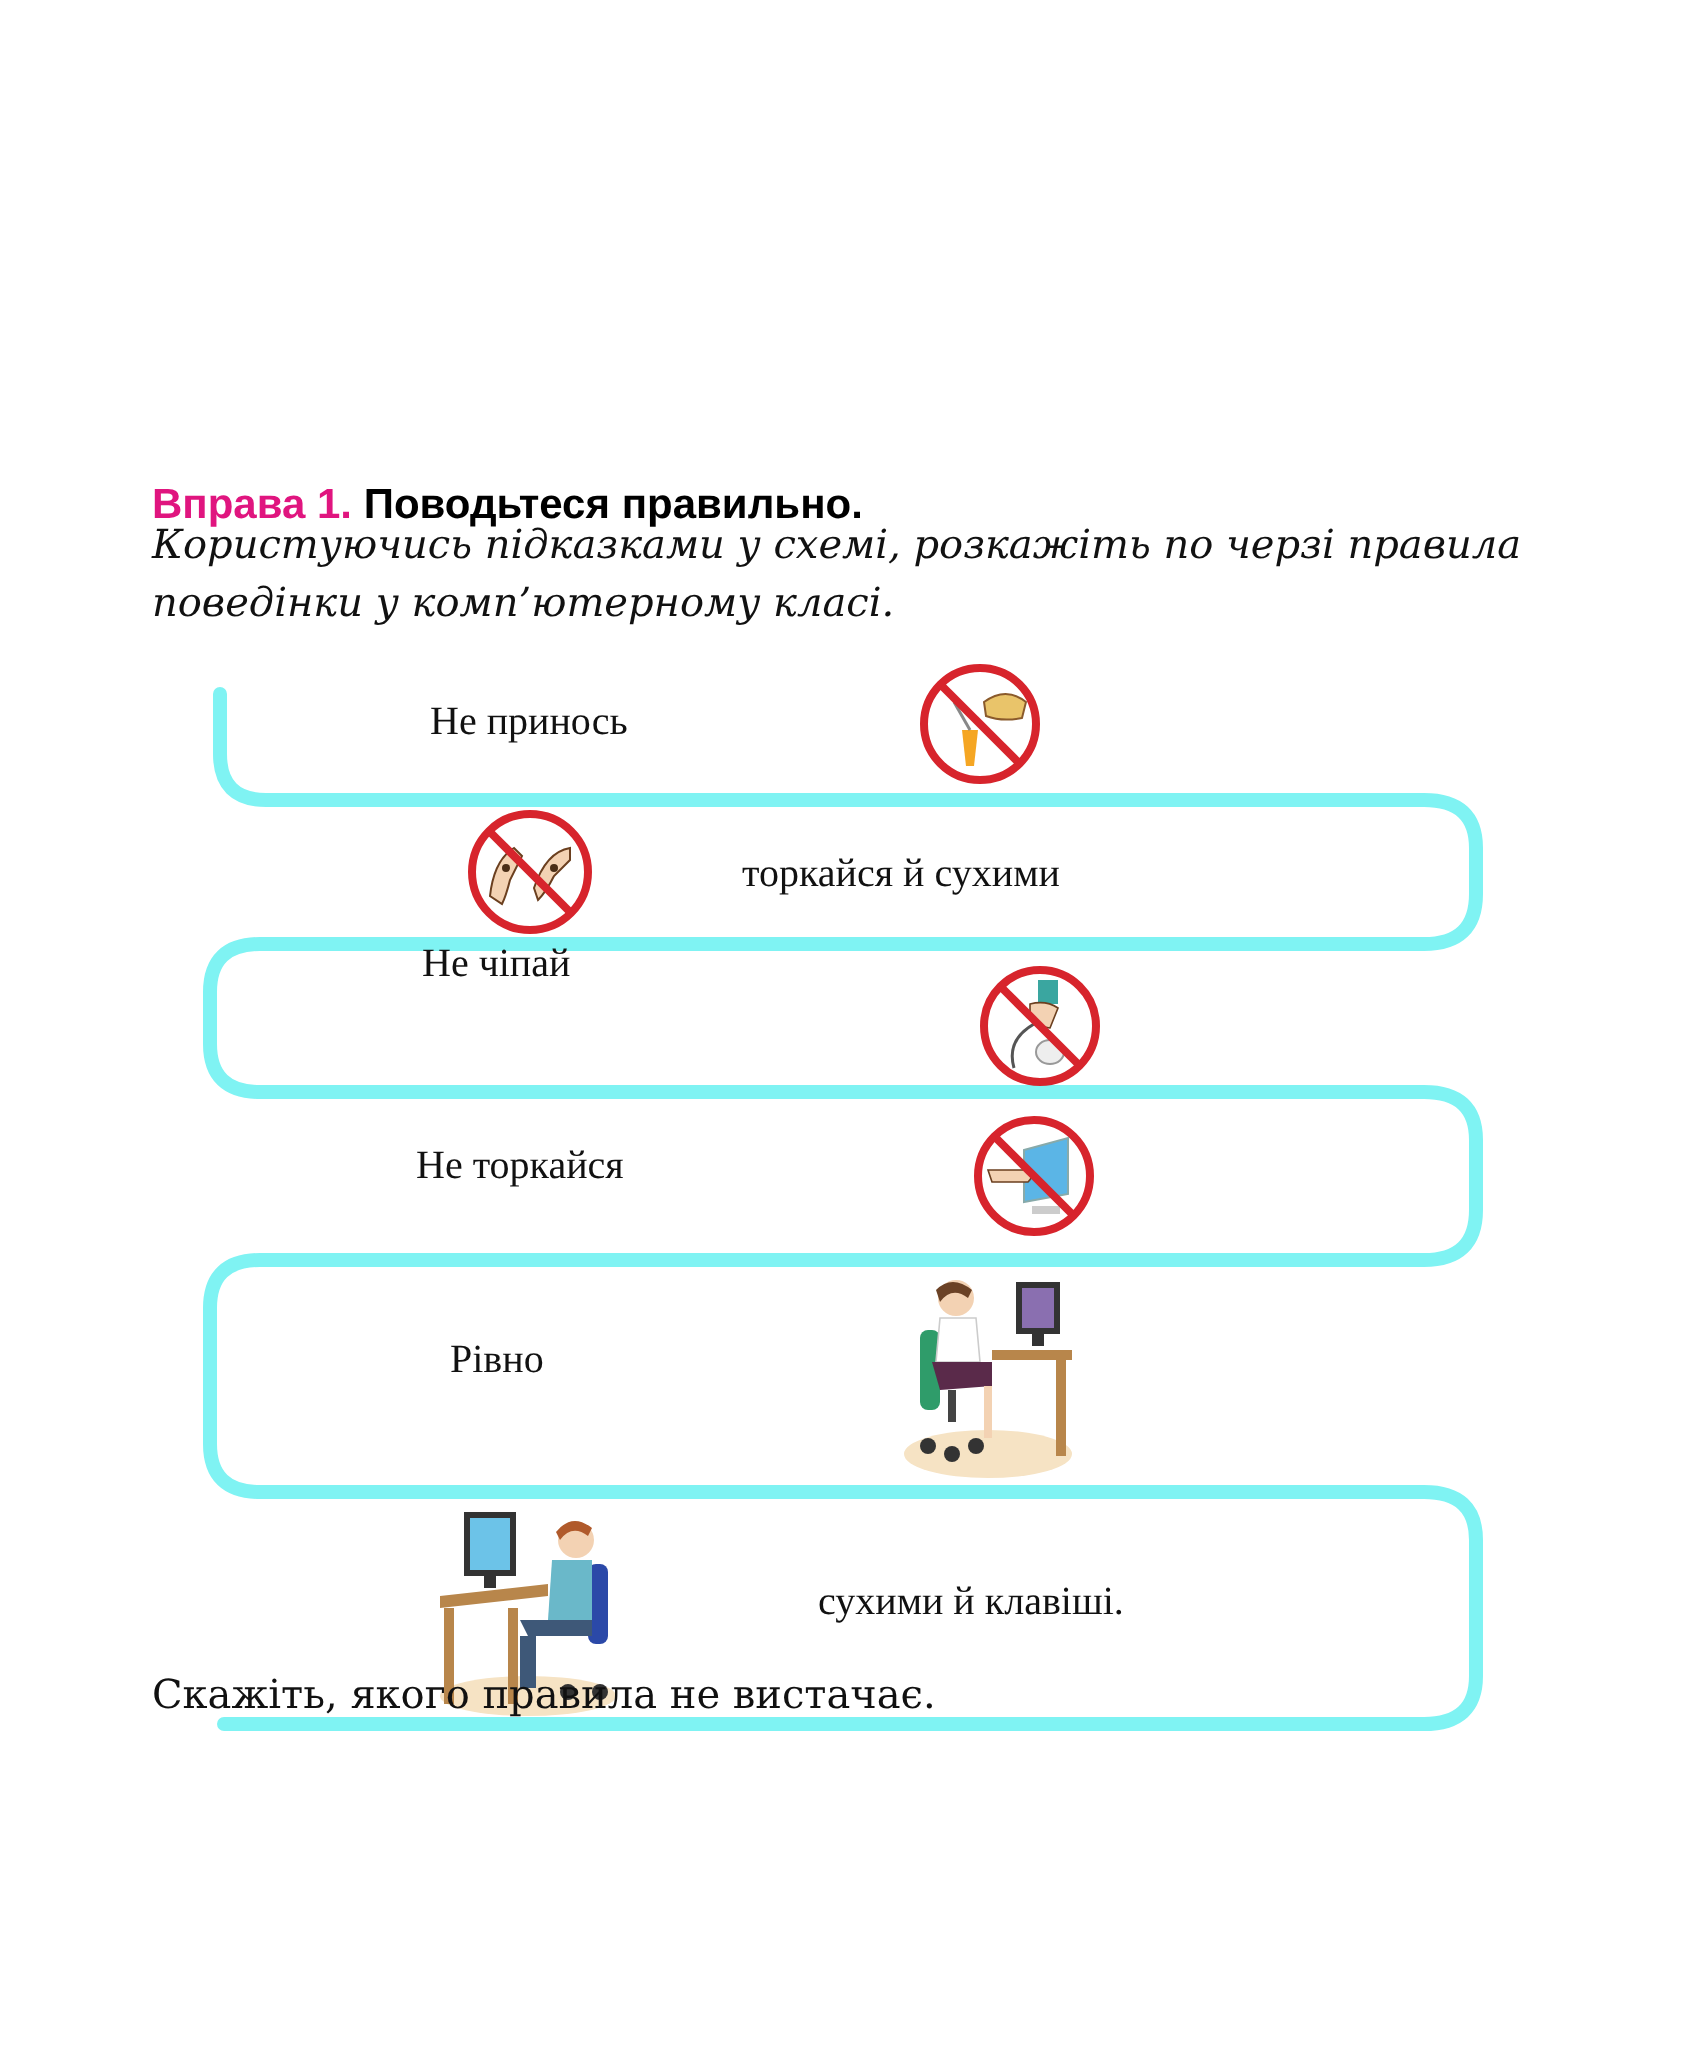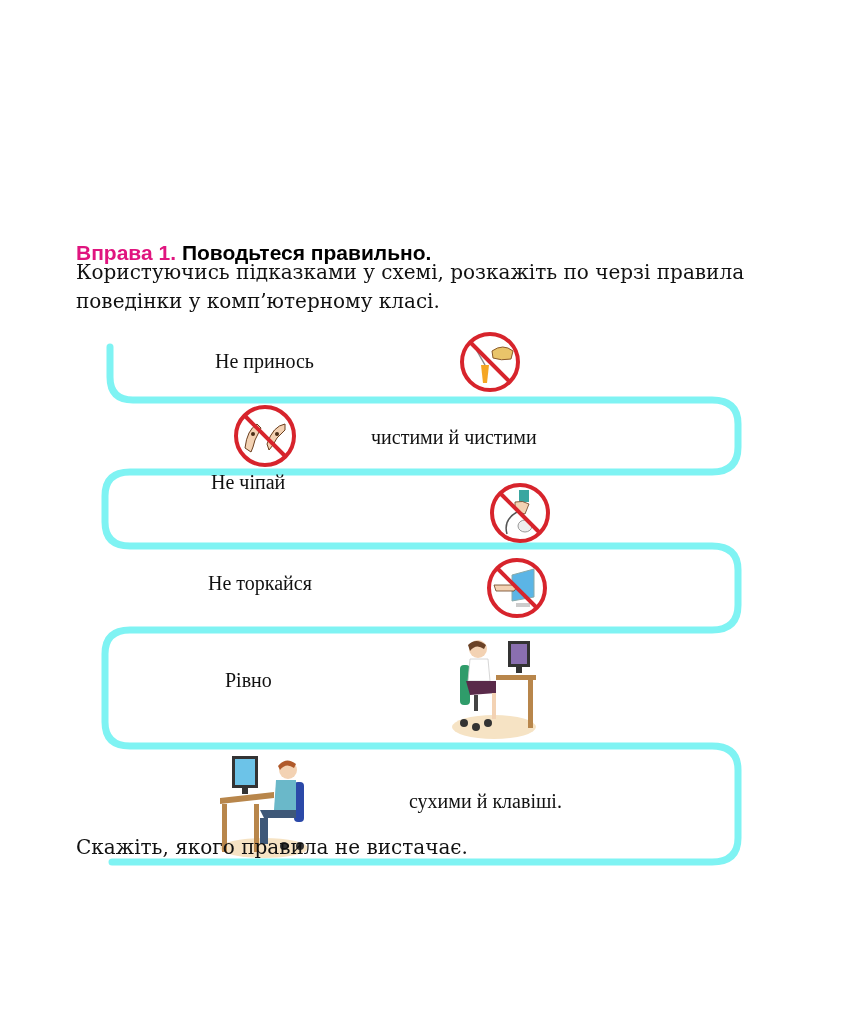--- a/index.html
+++ b/index.html
@@ -1,19 +1,19 @@
 <!DOCTYPE html>
 <html><head>
   <meta charset="utf-8">
   <style>
     html, body { margin: 0; padding: 0; background: #ffffff; }
     body { width: 849px; height: 1024px; position: relative; overflow: hidden; font-family: "Liberation Sans", sans-serif; }
     .heading { position: absolute; left: 76px; top: 229px; font-family: "Liberation Sans", sans-serif; font-weight: bold; font-size: 21px; color: #000; white-space: nowrap; margin-top: 12px; }
     .heading .ex-label { color: #e0157f; }
-    .intro { position: absolute; left: 76px; top: 258px; width: 700px; font-family: "DejaVu Serif", serif; font-size: 20px; line-height: 29px; color: #111; }
+    .intro { position: absolute; left: 76px; top: 258px; width: 700px; font-family: "DejaVu Serif", serif; font-size: 20px; line-height: 29px; color: #111; font-style: italic; }
     .footer-q { position: absolute; left: 76px; top: 835px; font-family: "DejaVu Serif", serif; font-size: 20px; color: #111; white-space: nowrap; }
     .path { position: absolute; left: 0; top: 0; width: 849px; height: 1024px; pointer-events: none; }
     .row-text { position: absolute; font-family: Liberation Serif, serif; font-size: 20px; color: #111; white-space: nowrap; }
     .icon { position: absolute; }
   </style>
 </head>
 <body>
 
 <div class="heading">
   <span class="ex-label">Вправа 1.</span>
@@ -35,21 +35,21 @@
 </svg>
 
 <svg class="icon" style="left:233px; top:404px;" width="64" height="64" viewBox="0 0 64 64">
   <circle cx="32" cy="32" r="29" fill="#fff" stroke="#d7242c" stroke-width="4"></circle>
   <path d="M12 44 Q14 26 24 20 L28 24 L22 36 Q20 44 18 48 Z" fill="#f3d2b3" stroke="#6b3f1f" stroke-width="1"></path>
   <path d="M34 40 Q40 22 52 20 L52 26 L44 34 Q40 42 36 46 Z" fill="#f3d2b3" stroke="#6b3f1f" stroke-width="1"></path>
   <circle cx="20" cy="30" r="2" fill="#4a2e17"></circle>
   <circle cx="44" cy="30" r="2" fill="#4a2e17"></circle>
   <line x1="12" y1="12" x2="52" y2="52" stroke="#d7242c" stroke-width="4"></line>
 </svg>
-<div class="row-text" style="left:371px; top:426px;">чистими й чистими</div>
+<div class="row-text" style="left:371px; top:426px;">торкайся й сухими</div>
 
 <div class="row-text" style="left:211px; top:471px;text-align:center;">Не чіпай</div>
 <svg class="icon" style="left:489px; top:482px;" width="62" height="62" viewBox="0 0 62 62">
   <circle cx="31" cy="31" r="28" fill="#fff" stroke="#d7242c" stroke-width="4"></circle>
   <rect x="30" y="8" width="10" height="12" fill="#3aa6a0"></rect>
   <path d="M26 20 Q34 18 40 22 L36 32 Q30 32 26 26 Z" fill="#f3d2b3" stroke="#6b3f1f" stroke-width="0.8"></path>
   <path d="M28 30 Q14 38 18 52" fill="none" stroke="#555" stroke-width="1.5"></path>
   <ellipse cx="36" cy="44" rx="7" ry="6" fill="#eee" stroke="#999" stroke-width="1"></ellipse>
   <line x1="12" y1="12" x2="50" y2="50" stroke="#d7242c" stroke-width="4"></line>
 </svg>

